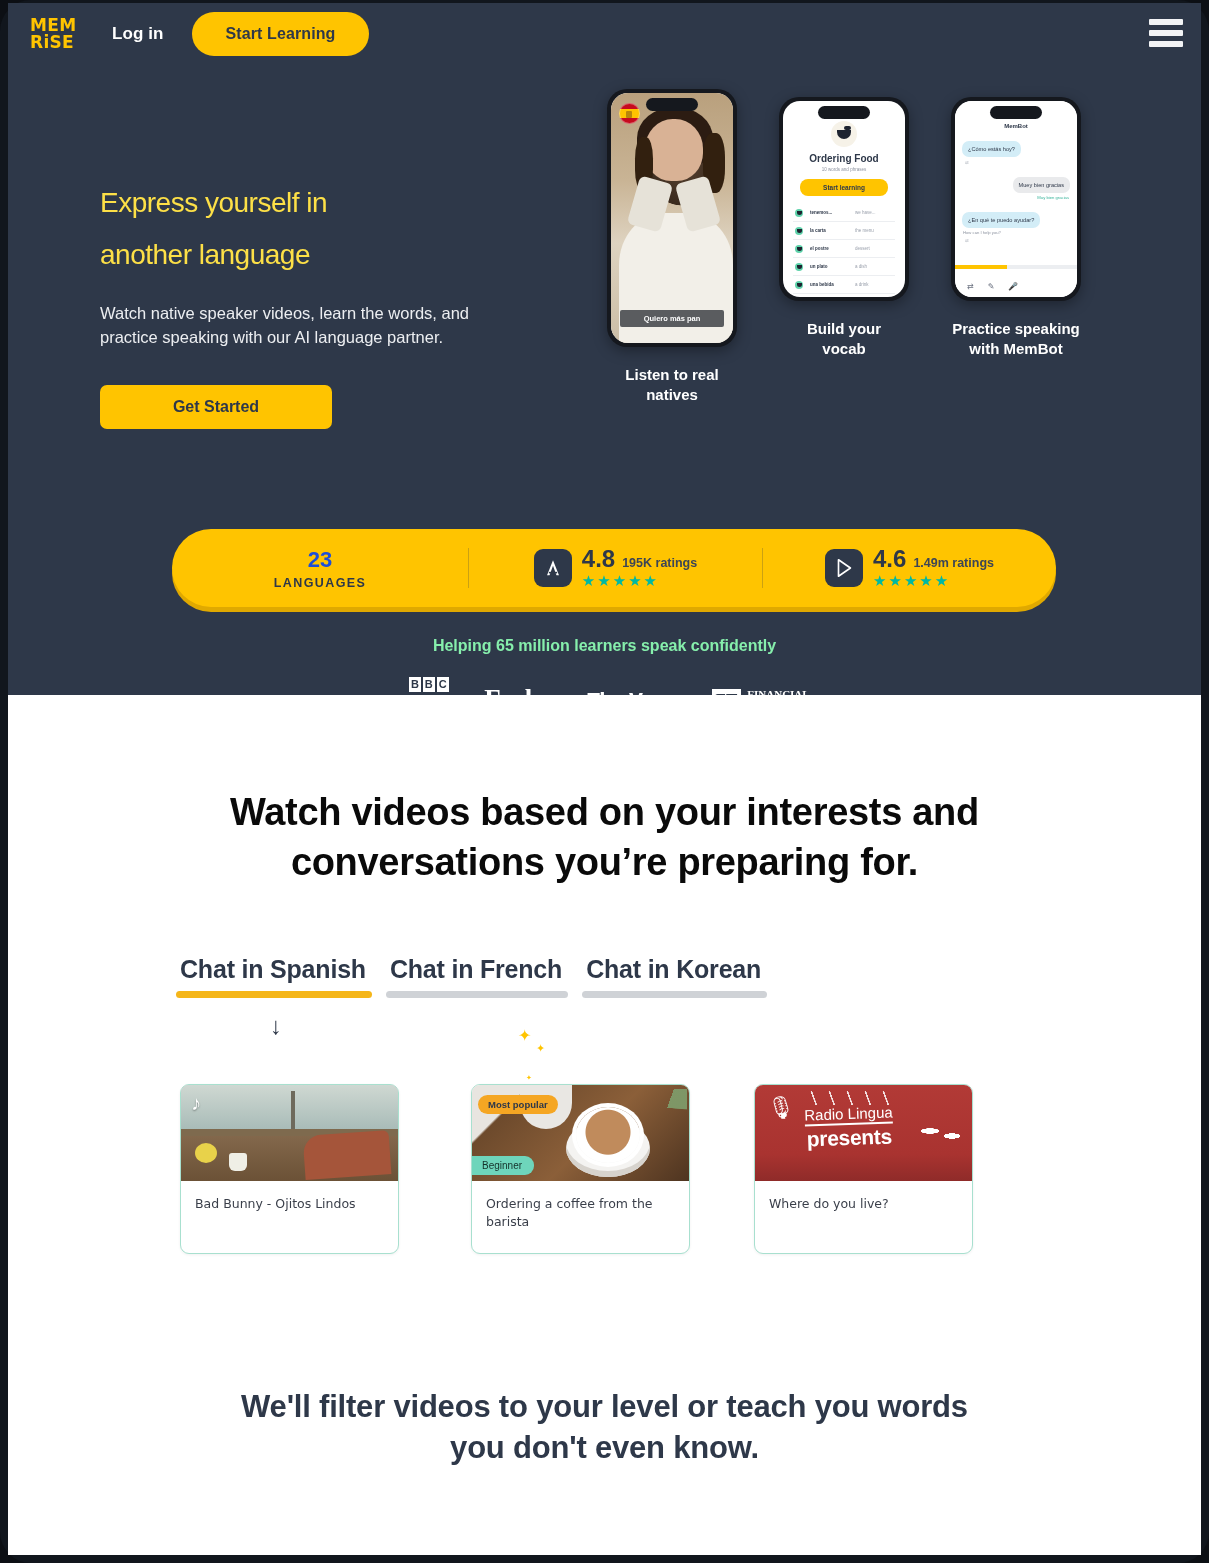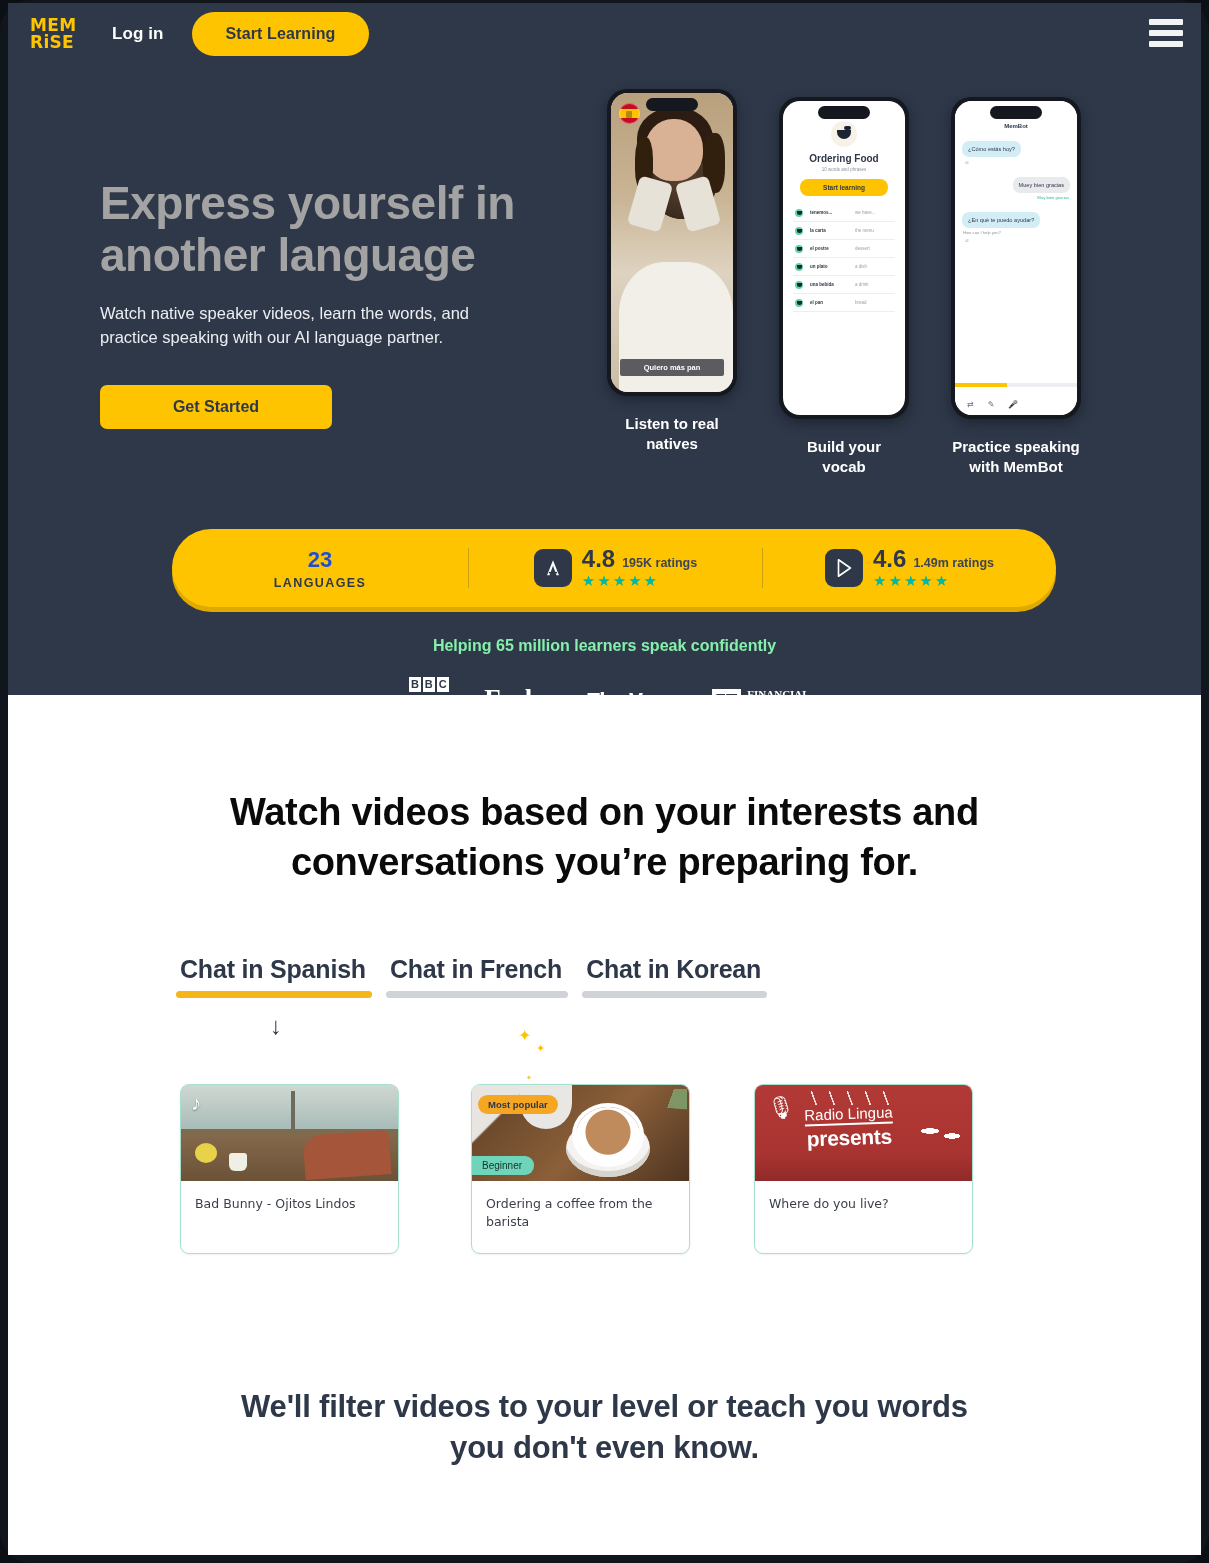--- a/index.html
+++ b/index.html
@@ -84,24 +84,24 @@
     border-radius: 1px;
   }
 
   .hero-body { position: relative; }
   .hero-copy {
     position: absolute;
     left: 92px; top: 112px;
     width: 430px;
   }
   .hero-title {
-    color: #a3a3a3;
-    font-size: 46px;
+    color: #fde047;
+    font-size: 28px;
     line-height: 52px;
-    font-weight: 700;
+    font-weight: 400;
     letter-spacing: -.5px;
   }
   .hero-sub {
     color: #eceef1;
     font-size: 16.5px;
     line-height: 24px;
     margin-top: 20px;
     max-width: 400px;
   }
   .btn-getstarted {
@@ -130,22 +130,22 @@
   .phone-col { width: 144px; }
   .phone {
     width: 130px;
     border-radius: 20px;
     background: #15181e;
     padding: 4px;
     position: relative;
     box-shadow: 0 4px 14px rgba(0,0,0,.35);
     margin: 0 auto;
   }
-  .phone.tall { height: 307px; }
-  .phone.med  { height: 322px; margin-top: 8px;}
+  .phone.tall { height: 258px; }
+  .phone.med  { height: 204px; margin-top: 8px;}
   .phone-screen {
     width: 100%; height: 100%;
     border-radius: 17px;
     overflow: hidden;
     position: relative;
     background: #fff;
   }
   .notch {
     position: absolute;
     top: 5px; left: 50%;

